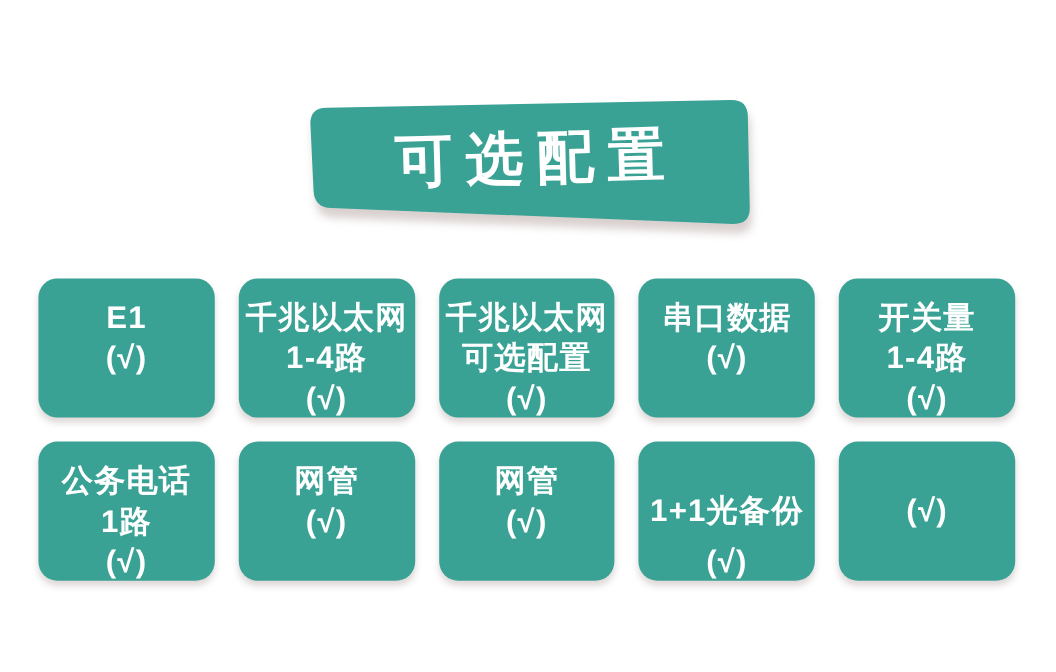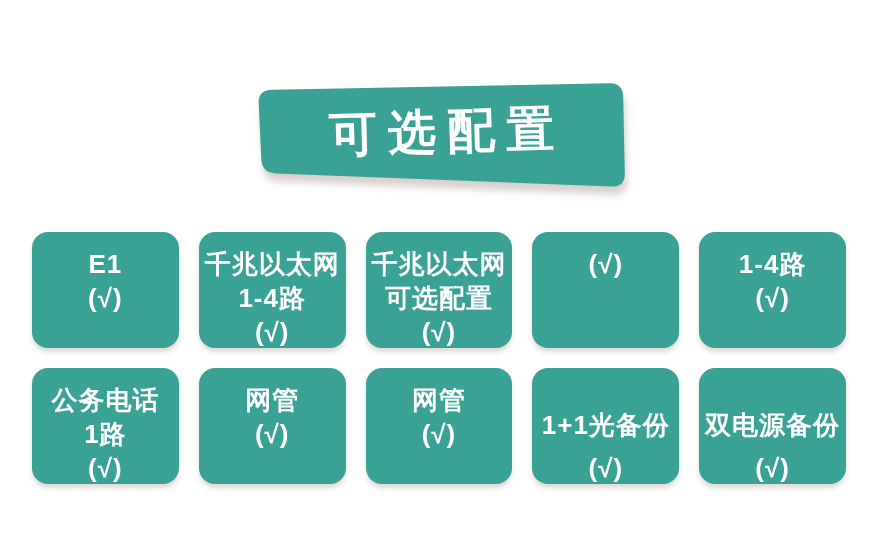--- a/index.html
+++ b/index.html
@@ -114,24 +114,26 @@
       <div class="line">(√)</div>
     </div>
 
     <div class="card">
       <div class="line">千兆以太网</div>
       <div class="line">可选配置</div>
       <div class="line">(√)</div>
     </div>
 
     <div class="card">
+      <div class="line">串口数据</div>
       <div class="line">(√)</div>
     </div>
 
     <div class="card">
+      <div class="line">开关量</div>
       <div class="line">1-4路</div>
       <div class="line">(√)</div>
     </div>
 
     <div class="card">
       <div class="line">公务电话</div>
       <div class="line">1路</div>
       <div class="line">(√)</div>
     </div>
 
@@ -144,18 +146,17 @@
       <div class="line">网管</div>
       <div class="line">(√)</div>
     </div>
 
     <div class="card two-line">
       <div class="line">1+1光备份</div>
       <div class="line">(√)</div>
     </div>
 
     <div class="card two-line">
-      <div class="line">双电源备份</div>
       <div class="line">(√)</div>
     </div>
 
   </div>
 </div>
 
 </body></html>

